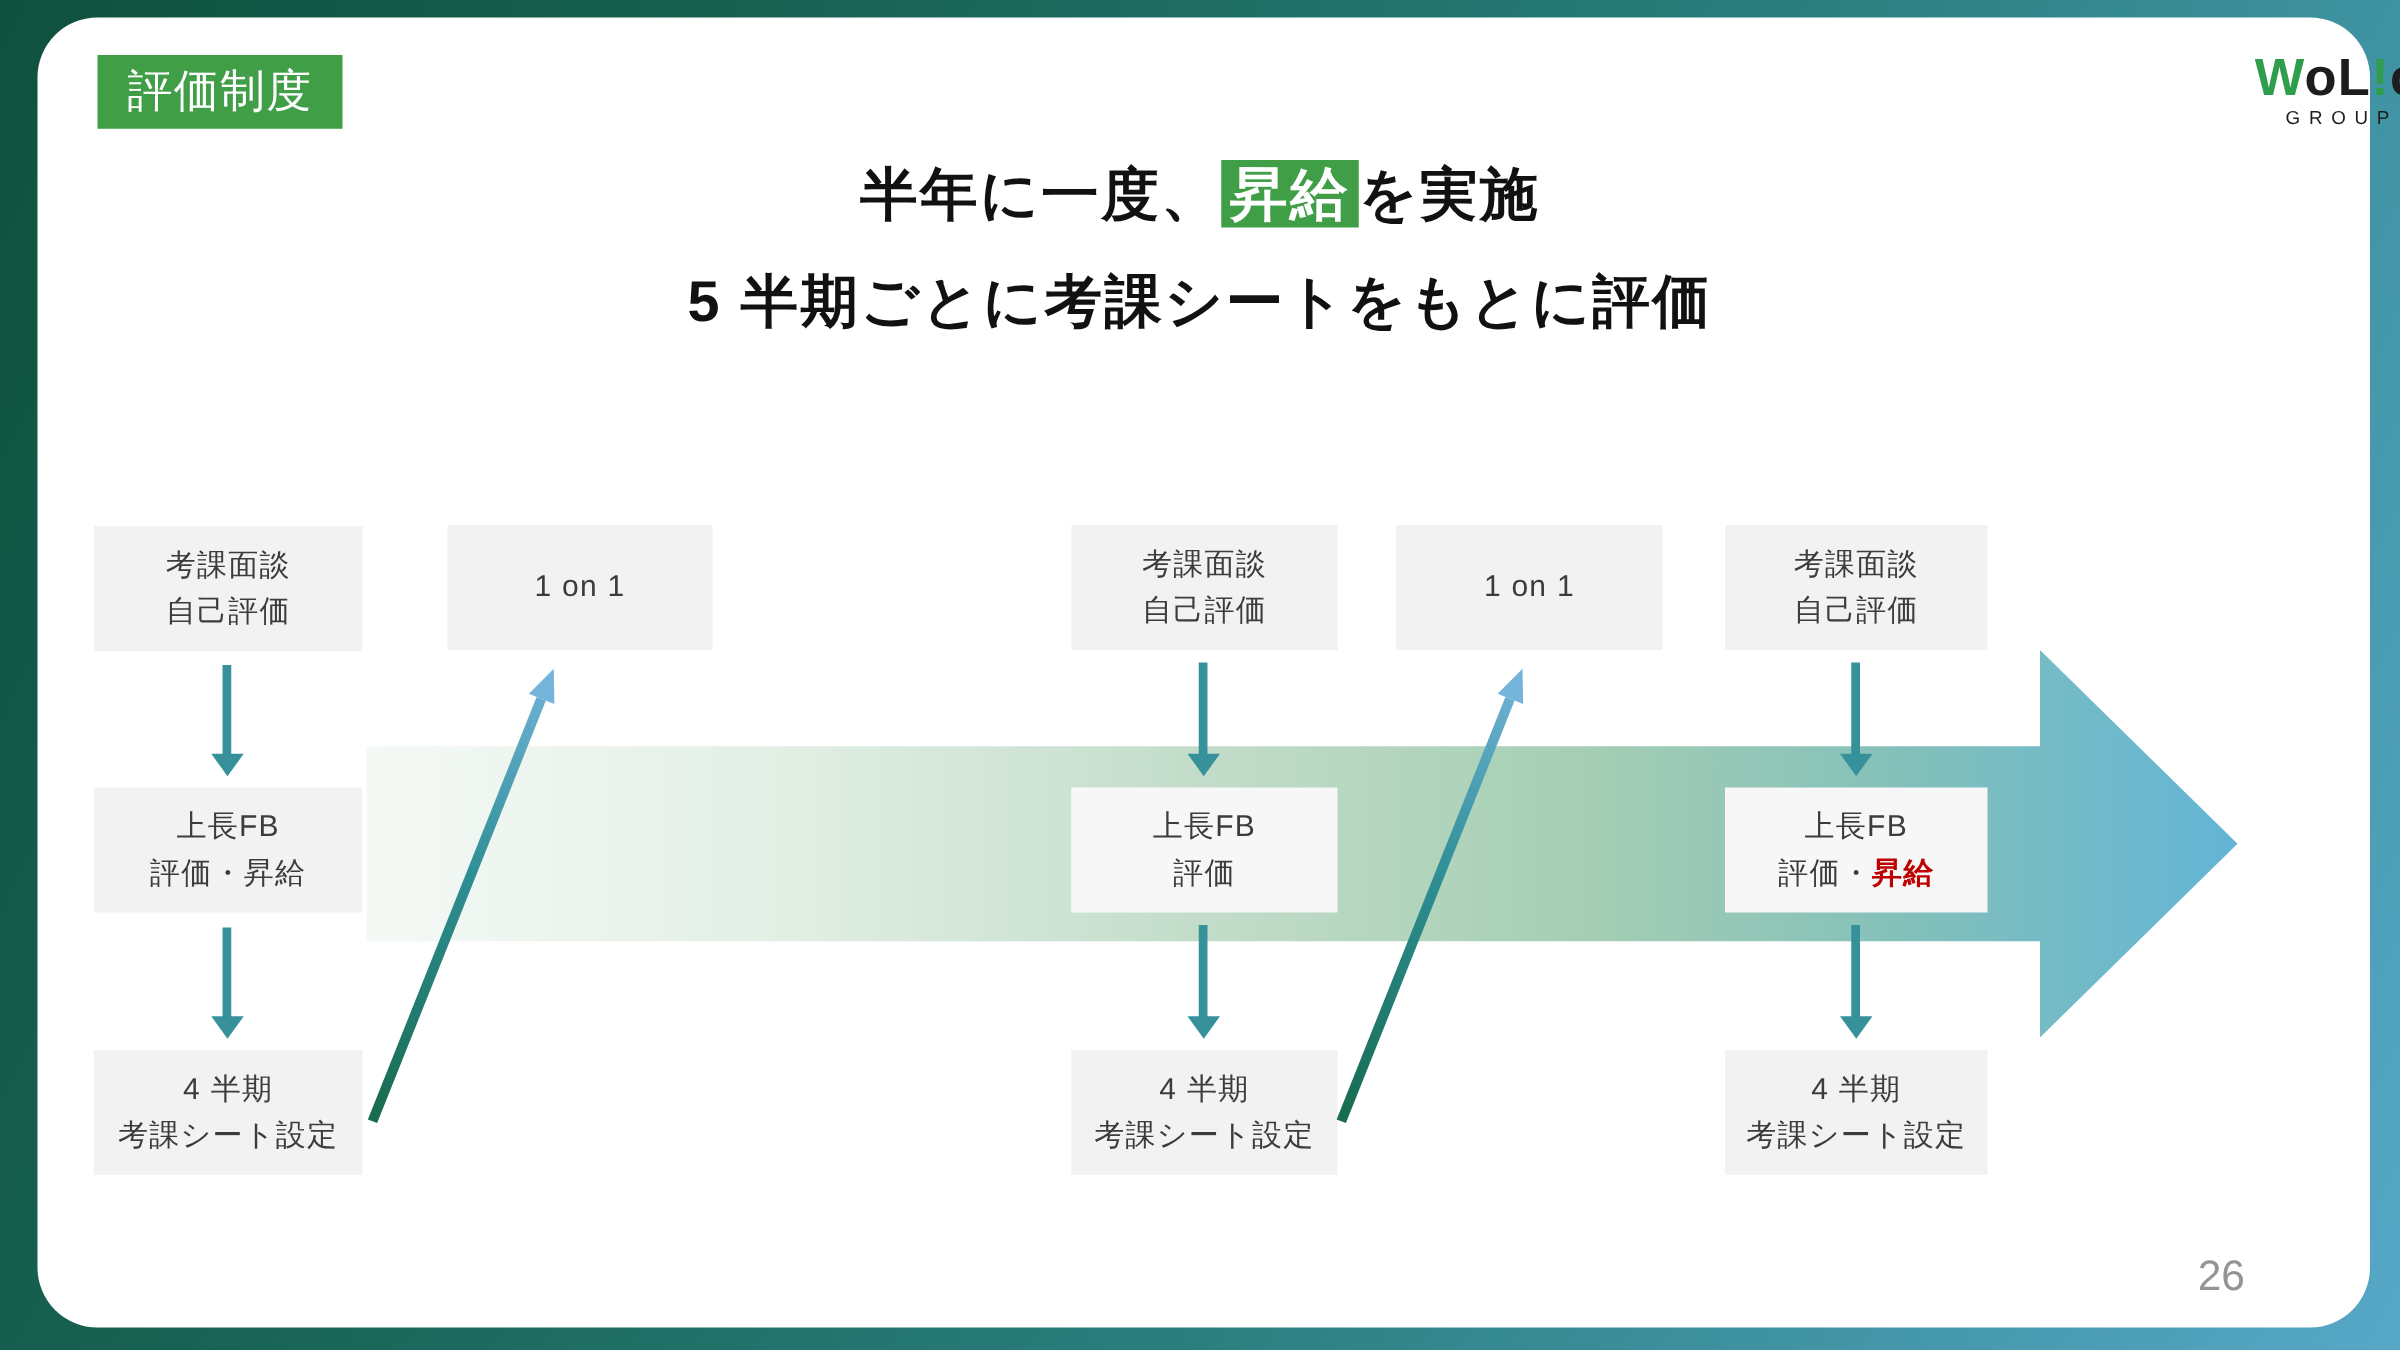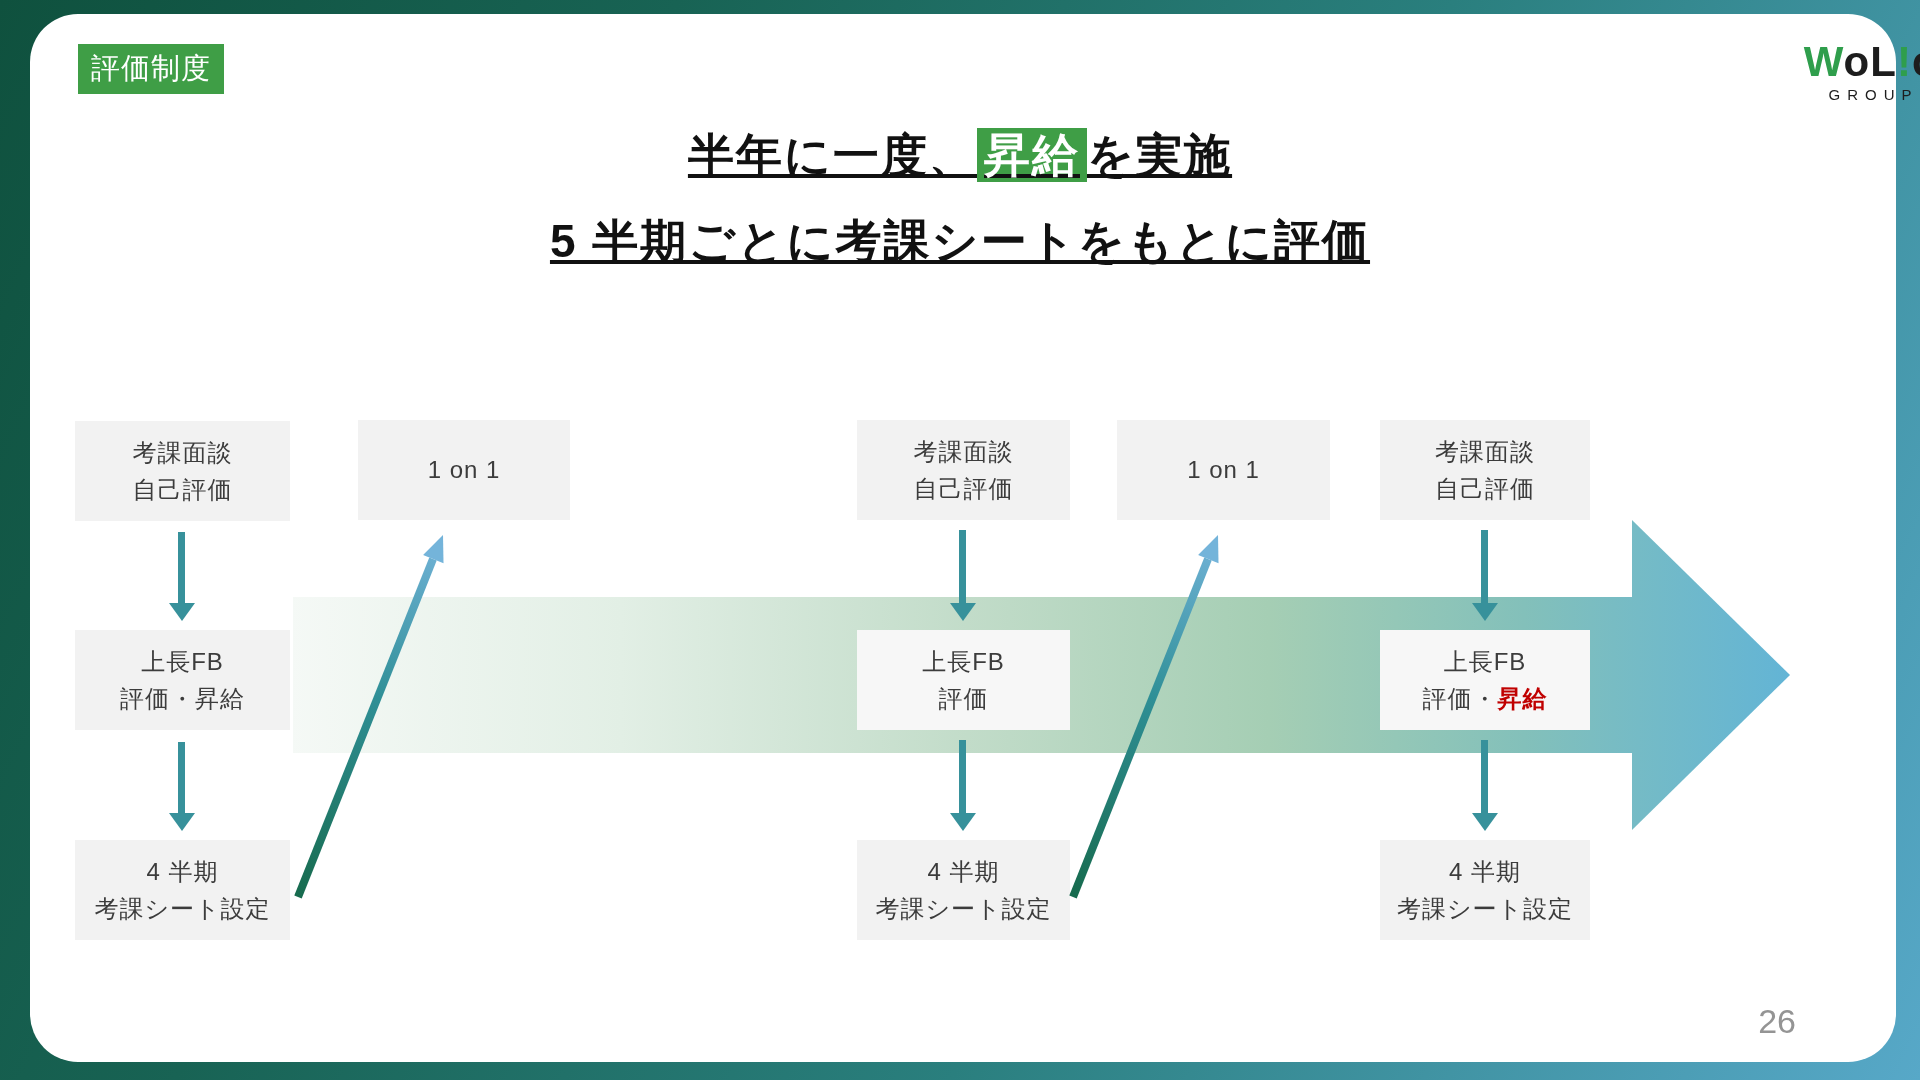--- a/index.html
+++ b/index.html
@@ -7,31 +7,31 @@
     position:relative;width:1920px;height:1080px;overflow:hidden;
     font-family:"Liberation Sans","DejaVu Sans",sans-serif;
     background:linear-gradient(115deg,#0f513e 0%,#186354 28%,#2a7f7e 60%,#57a8c8 100%);
   }
   .card{
     position:absolute;left:30px;top:14px;width:1866px;height:1048px;
     background:#ffffff;border-radius:48px;z-index:0;
   }
   .tag{
     position:absolute;left:78px;top:44px;z-index:2;
-    background:#3f9e46;color:#ffffff;font-size:29px;
-    padding:5px 13px;letter-spacing:1px;
+    background:#3f9e46;color:#ffffff;font-size:36px;
+    padding:5px 24px;letter-spacing:1px;
   }
   .logo{position:absolute;left:1780px;top:40px;width:180px;text-align:center;z-index:2;}
   .logo-main{font-size:42px;font-weight:bold;letter-spacing:1px;line-height:1.05;}
   .logo-main .lg-green{color:#2f9e4c;}
   .logo-main .lg-dark{color:#1d1d1d;}
   .logo-sub{font-size:15px;font-weight:normal;color:#1d1d1d;letter-spacing:7px;margin-top:2px;text-indent:7px;}
   .title-line{
     position:absolute;left:60px;width:1800px;text-align:center;z-index:2;
-    font-size:46px;font-weight:bold;color:#111111;letter-spacing:2px;line-height:1.2;text-decoration:underline;
+    font-size:46px;font-weight:bold;color:#111111;letter-spacing:2px;line-height:1.2;
   }
   .title-1{top:128px;}
   .title-2{top:214px;}
   .hl-green{background:#3f9e46;color:#ffffff;padding:1px 7px;}
   .hbar{
     position:absolute;left:358px;top:325px;width:1432px;height:68px;z-index:2;
     background-image:linear-gradient(180deg,rgba(5,40,18,0.28),rgba(255,255,255,0.10) 92%),
                      linear-gradient(90deg,#2a7a3c 0%,#1b5c2f 22%,#1d5e30 48%,#2e8642 78%,#3f9d4a 100%);
   }
   .hbar-label{

